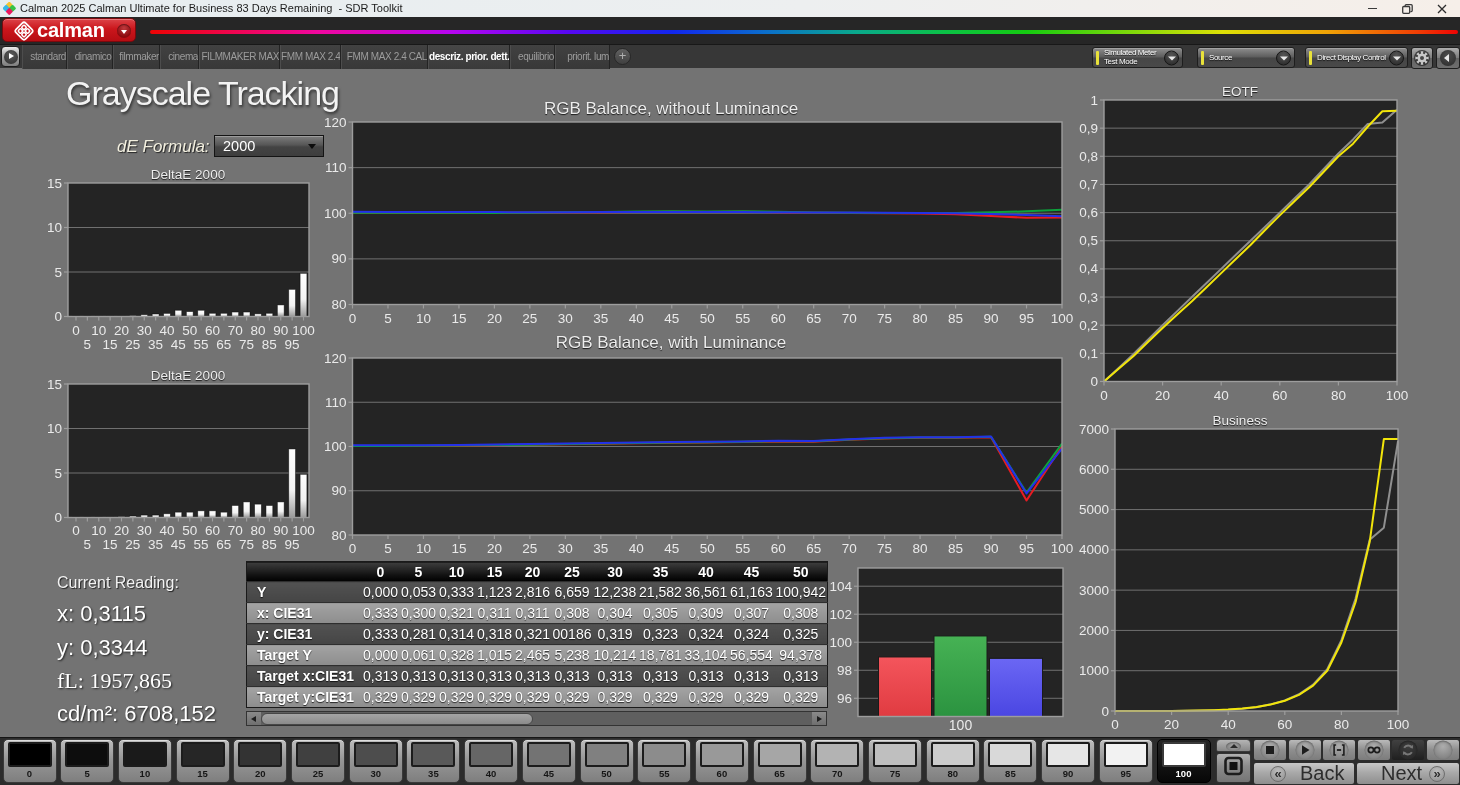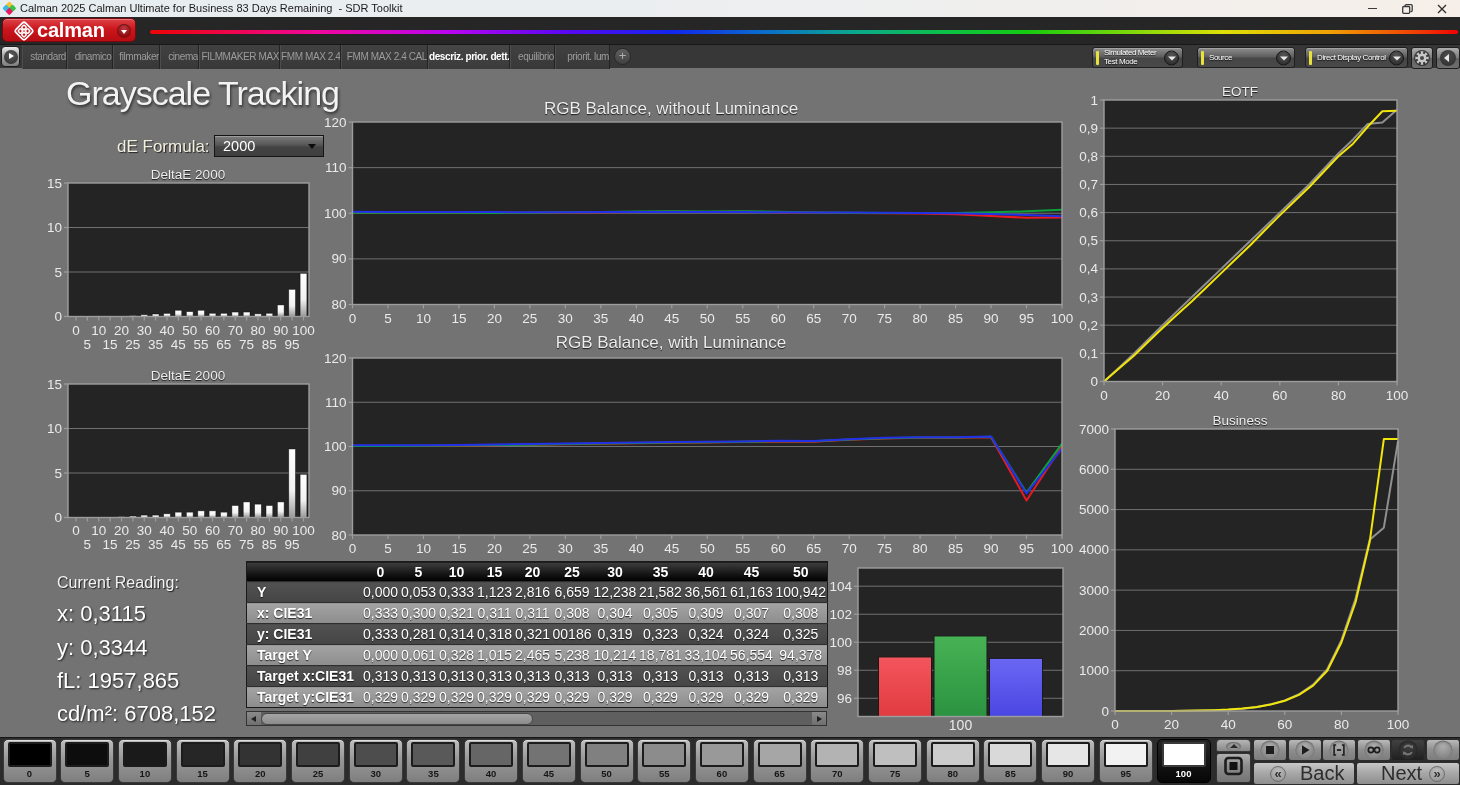--- a/index.html
+++ b/index.html
@@ -61,21 +61,21 @@
 .sq-btn{position:absolute;top:1.5px;height:22px;border-radius:3px;
   background:linear-gradient(#aeaeae 0%,#7e7e7e 48%,#636363 52%,#6e6e6e 100%);border:1px solid #1e1e1e;}
 .sq-circle{position:absolute;left:50%;top:50%;transform:translate(-50%,-50%);width:16px;height:16px;border-radius:50%;
   background:radial-gradient(circle at 50% 35%,#4e4e4e,#2a2a2a);}
 .collapse-tri{position:absolute;left:4px;top:4px;width:0;height:0;
   border-top:4px solid transparent;border-bottom:4px solid transparent;border-right:5.5px solid #e8e8e8;}
 
 
 .h1-title{position:absolute;left:50px;top:74px;font-size:34px;letter-spacing:-1px;color:#f3f3f3;
   text-shadow:1px 2px 3px rgba(0,0,0,.6);margin-left:16px;}
-.de-label{position:absolute;left:117px;top:137px;font-size:17px;color:#f2efdf;text-shadow:1px 1px 1px rgba(0,0,0,.7);}
+.de-label{position:absolute;left:117px;top:137px;font-size:17px;color:#f2efdf;text-shadow:1px 1px 1px rgba(0,0,0,.7);font-style:italic;}
 .de-select{position:absolute;left:214px;top:135px;width:110px;height:22px;
   background:linear-gradient(#7d7d7d 0%,#565656 45%,#434343 55%,#3e3e3e 100%);
   border:1px solid #141414;box-shadow:inset 0 1px 0 rgba(255,255,255,.25);
   color:#fff;font-size:14.5px;line-height:20px;padding-left:8px;}
 .de-select .arr{position:absolute;right:7px;top:8px;width:0;height:0;
   border-left:4.5px solid transparent;border-right:4.5px solid transparent;border-top:5px solid #0c0c0c;}
 .chart-title{position:absolute;transform:translateX(-50%);color:#ededed;white-space:nowrap;
   text-shadow:0 1px 1px rgba(0,0,0,.8);}
 .ct-sm{font-size:13.5px;}
 .ct-lg{font-size:17px;}
@@ -693,21 +693,21 @@
         <rect x="108" y="75.9457547169811" width="53" height="80.5542452830189" fill="url(#rgb_100-g1)" stroke="#1a1a1a" stroke-width="1"></rect>
         <rect x="163.5" y="98.36084905660385" width="53" height="58.139150943396146" fill="url(#rgb_100-g2)" stroke="#1a1a1a" stroke-width="1"></rect>
         <text x="134.5" y="169.5" fill="#eaeaea" font-size="14" text-anchor="middle" font-family="Liberation Sans, sans-serif">100</text>
         <rect x="32" y="8" width="205" height="148.5" fill="none" stroke="#9d9d9d" stroke-width="1.4"></rect>
       </svg>
     </div>
 
   <div class="reading-label">Current Reading:</div>
   <div class="reading-item" style="top:601px;">x: 0,3115</div>
   <div class="reading-item" style="top:634.5px;">y: 0,3344</div>
-  <div class="reading-item" style="top:667.5px;">fL: 1957,865</div>
+  <div class="reading-item" style="top:667.5px;font-family:Liberation Serif, serif;">fL: 1957,865</div>
   <div class="reading-item" style="top:700.5px;">cd/m²: 6708,152</div>
 
   <table class="cm-table" id="data-table">
       <colgroup>
         <col style="width: 115px;">
         <col style="width: 38px;">
         <col style="width: 38px;">
         <col style="width: 38px;">
         <col style="width: 38px;">
         <col style="width: 38px;">

